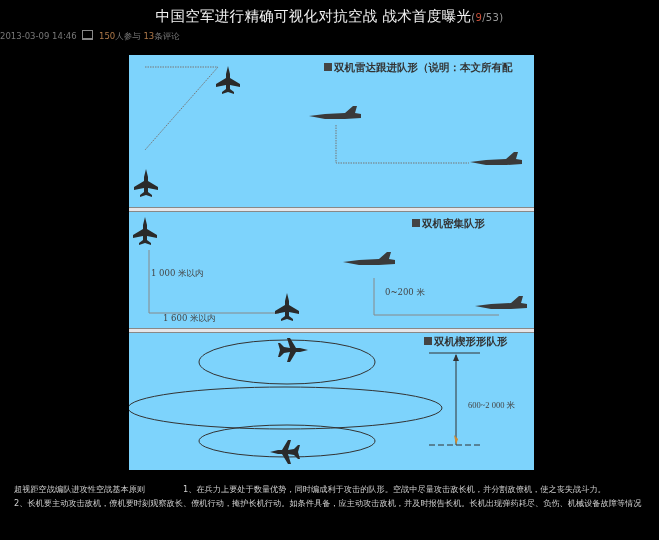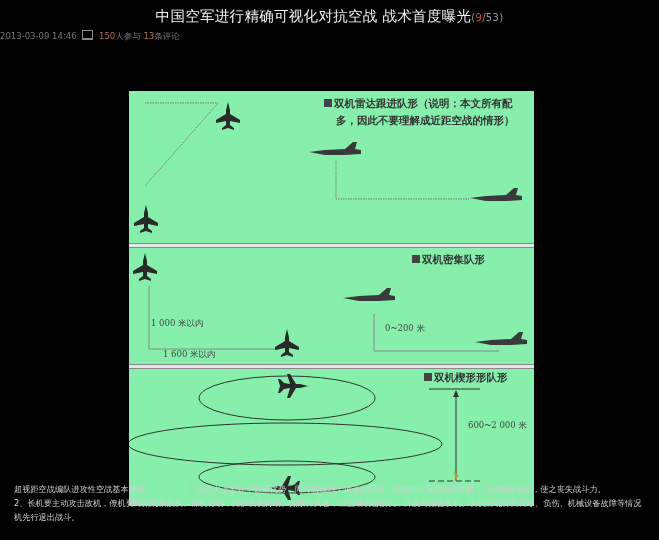--- a/index.html
+++ b/index.html
@@ -15,21 +15,21 @@
   .title .pager .cur { color: #c8503a; }
   .meta {
     position: absolute; left: 0; top: 30px; width: 659px; text-align: left;
     font-size: 8.5px; color: #777; white-space: nowrap;
   }
   .meta .count { color: #b07a4a; }
   .meta .icon { display: inline-block; width: 9px; height: 7px; border: 1px solid #888; border-bottom-width: 2px; vertical-align: -1px; margin: 0 3px 0 3px; }
 
   .figure {
     position: absolute; left: 129px; top: 55px; width: 405px; height: 415px;
-    background: #86efac; overflow: hidden; margin-top: 36px;
+    background: #7dd3fc; overflow: hidden;
   }
   .divider { position: absolute; left: 0; width: 405px; height: 3px; border-top: 1px solid #888; border-bottom: 1px solid #888; background: #e6e5e8; }
   .fig-label {
     position: absolute; font-size: 10.5px; font-weight: bold; color: #333; line-height: 17px; white-space: nowrap;
   }
   .fig-label .sq { display: inline-block; width: 8px; height: 8px; background: #444; margin-right: 2px; vertical-align: 0; }
   .dist { position: absolute; font-family: "DejaVu Serif", serif; font-size: 8.5px; color: #444; white-space: nowrap; }
   svg.lines { position: absolute; left: 0; top: 0; }
 
   .footer { position: absolute; left: 14px; top: 482px; width: 640px; font-size: 8.2px; color: #cfcfcf; line-height: 14px; }
@@ -85,44 +85,40 @@
     <use href="#jetRight" x="155" y="397" transform="translate(310,794) scale(-1,-1) translate(0,0)"></use>
     <line x1="300" y1="298" x2="351" y2="298" stroke="#333" stroke-width="1"></line>
     <line x1="327" y1="300" x2="327" y2="390" stroke="#333" stroke-width="1"></line>
     <path d="M324,306 L327,299 L330,306 Z" fill="#333"></path>
     <line x1="300" y1="390" x2="351" y2="390" stroke="#333" stroke-width="1" stroke-dasharray="6,3"></line>
     <path d="M327,390 L325,380 L329,384 Z" fill="#d08a30"></path>
   </svg>
 
   <div class="fig-label" style="left:195px; top:4px;">
     <div><span class="sq"></span><span>双机雷达跟进队形（说明：本文所有配</span></div>
-    <div style="padding-left:12px;">多，因此不要理解成近距空战的情形）</div>
   </div>
 
   <div class="divider" style="top:152px;"></div>
 
   <div class="fig-label" style="left:283px; top:160px;">
     <span class="sq"></span><span>双机密集队形</span>
   </div>
-  <div class="dist" style="left:22px; top:227px;">1 000 米以内</div>
+  <div class="dist" style="left:22px; top:213px;">1 000 米以内</div>
   <div class="dist" style="left:34px; top:258px;">1 600 米以内</div>
   <div class="dist" style="left:256px; top:232px;">0~200 米</div>
 
   <div class="divider" style="top:273px;"></div>
 
   <div class="fig-label" style="left:295px; top:278px;">
     <span class="sq"></span><span>双机楔形形队形</span>
   </div>
-  <div class="dist" style="left:339px; top:329px;">600~2 000 米</div>
+  <div class="dist" style="left:339px; top:345px;font-family:Liberation Serif, serif;">600~2 000 米</div>
 </div>
 
 <div class="footer">
   <div class="row">
     <span>超视距空战编队进攻性空战基本原则</span>
     <span class="c2">1、在兵力上要处于数量优势，同时编成利于攻击的队形。空战中尽量攻击敌长机，并分割敌僚机，使之丧失战斗力。</span>
   </div>
   <div class="row">
     <span>2、长机要主动攻击敌机，僚机要时刻观察敌长、僚机行动，掩护长机行动。如条件具备，应主动攻击敌机，并及时报告长机。长机出现弹药耗尽、负伤、机械设备故障等情况</span>
   </div>
-  <div class="row">
-    <span>机先行退出战斗。</span>
-  </div>
 </div>
 
 </body></html>

